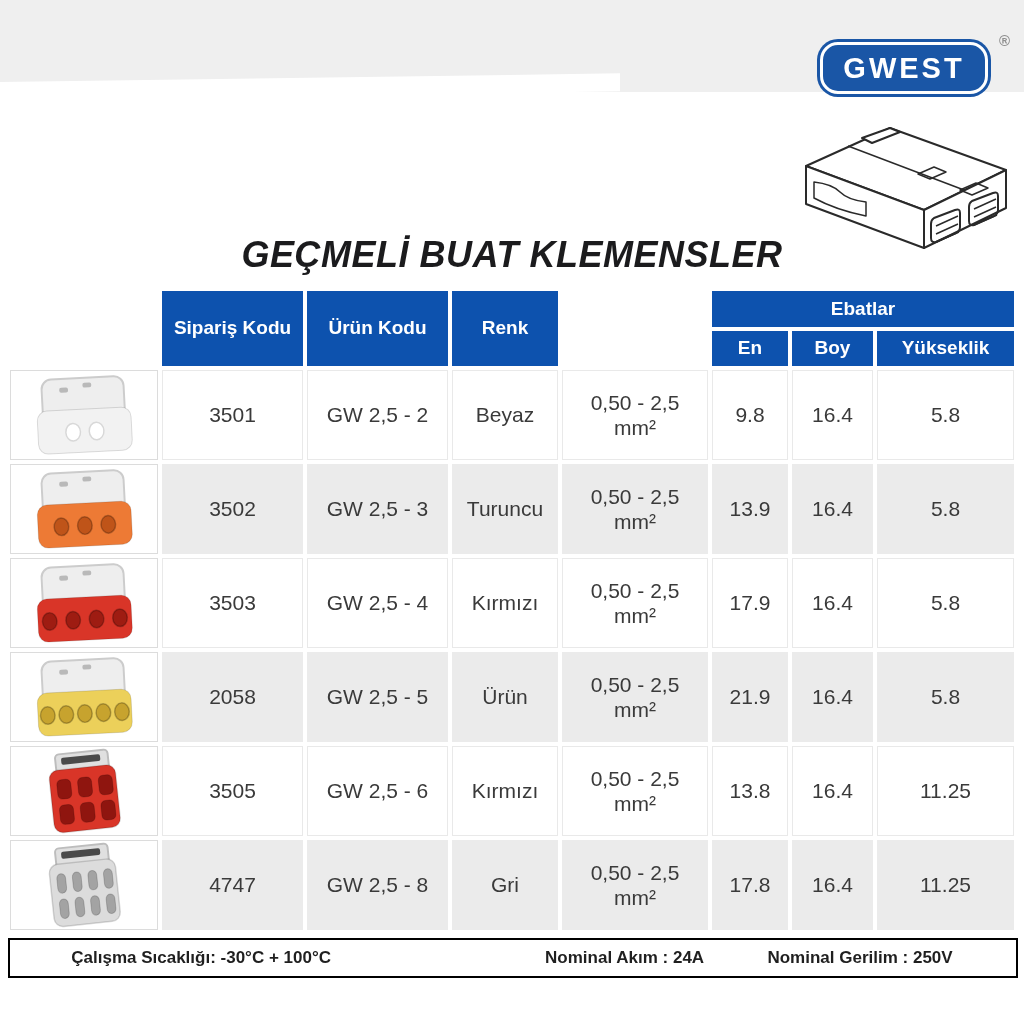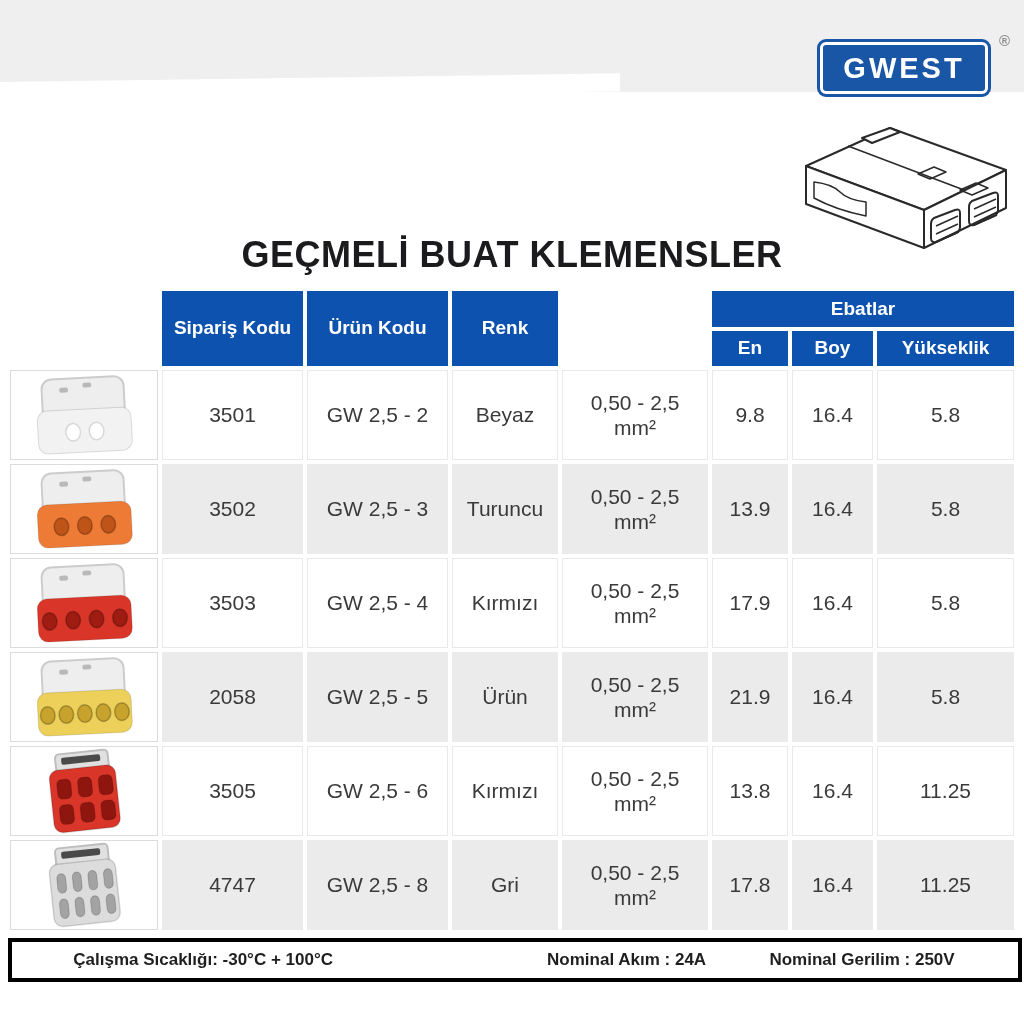--- a/index.html
+++ b/index.html
@@ -5,47 +5,47 @@
   html,body{margin:0;padding:0;width:1024px;height:1024px;overflow:hidden;
     background:#ffffff;font-family:"Liberation Sans", sans-serif;position:relative;}
   :root{--blue:#0d52ae;--logo-blue:#1a56a6;--row-alt:#ebebeb;--band:#efefef;}
 
   .topband{position:absolute;top:0;left:0;width:1024px;height:92px;background:var(--band);}
   .topband::after{content:"";position:absolute;left:0;bottom:-8px;width:620px;height:18px;
     background:#ffffff;transform:skewY(-0.8deg);transform-origin:left;}
 
   .logo-wrap{position:absolute;top:42px;left:820px;}
   .logo{width:162px;height:46px;background:var(--logo-blue);border:3px solid #ffffff;
-    box-shadow:0 0 0 3px var(--logo-blue);border-radius:6px;display:flex;align-items:center;
+    box-shadow:0 0 0 3px var(--logo-blue);border-radius:18px;display:flex;align-items:center;
     justify-content:center;}
   .logo span{color:#ffffff;font-weight:700;font-size:29px;letter-spacing:3px;}
   .reg{position:absolute;top:-10px;right:-22px;color:#8f8f8f;font-size:15px;font-weight:700;}
 
   .drawing{position:absolute;top:112px;left:778px;}
 
   .title{position:absolute;top:234px;left:0;width:1024px;text-align:center;
-    font-size:36px;font-weight:700;letter-spacing:0.5px;color:#1b1b1d;}
+    font-size:36px;font-weight:700;letter-spacing:0.5px;color:#1b1b1d;font-style:italic;}
 
   .grid{position:absolute;left:8px;top:289px;width:1008px;display:grid;
     grid-template-columns:152px 145px 145px 110px 150px 80px 85px 141px;
     grid-template-rows:40px 39px repeat(6,94px);}
 
   .hcell{background:var(--blue);color:#ffffff;font-weight:700;font-size:19px;
     display:flex;align-items:center;justify-content:center;text-align:center;
     border:2px solid #ffffff;line-height:1.2;}
   .narrow{display:inline-block;max-width:86px;}
 
   .cell{display:flex;align-items:center;justify-content:center;text-align:center;
     font-size:21px;color:#3a3a3a;border:2px solid #ffffff;line-height:1.2;}
   .cell.white{background:#ffffff;box-shadow:inset 0 0 0 1px #e9e9e9;}
   .cell.gray{background:var(--row-alt);}
   .cell.imgcell{background:#ffffff;box-shadow:inset 0 0 0 1px #dcdcdc;}
 
   .footer{position:absolute;left:8px;top:938px;width:1006px;height:36px;background:#ffffff;
-    border:4px solid #000000;display:flex;align-items:center;font-weight:700;font-size:17px;
+    border:2px solid #000000;display:flex;align-items:center;font-weight:700;font-size:17px;
     color:#1f1f1f;}
   .footer span{text-align:center;}
   .footer .f1{flex:0 0 38%;}
   .footer .f2{flex:0 0 31%;text-align:right;}
   .footer .f3{flex:0 0 31%;}
 </style>
 </head>
 <body>
 
 <div class="topband"></div>

